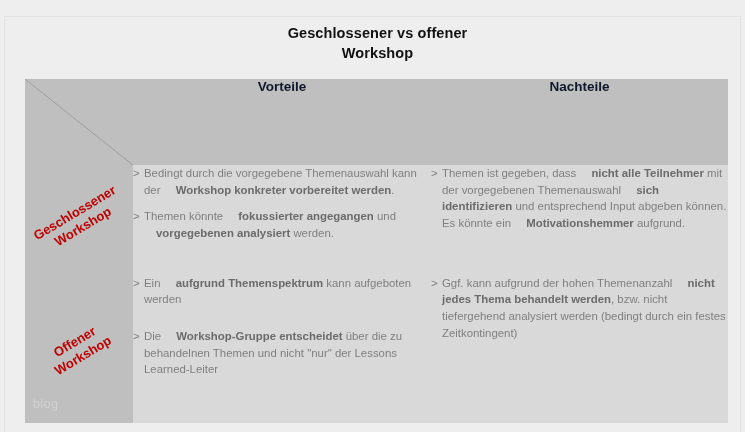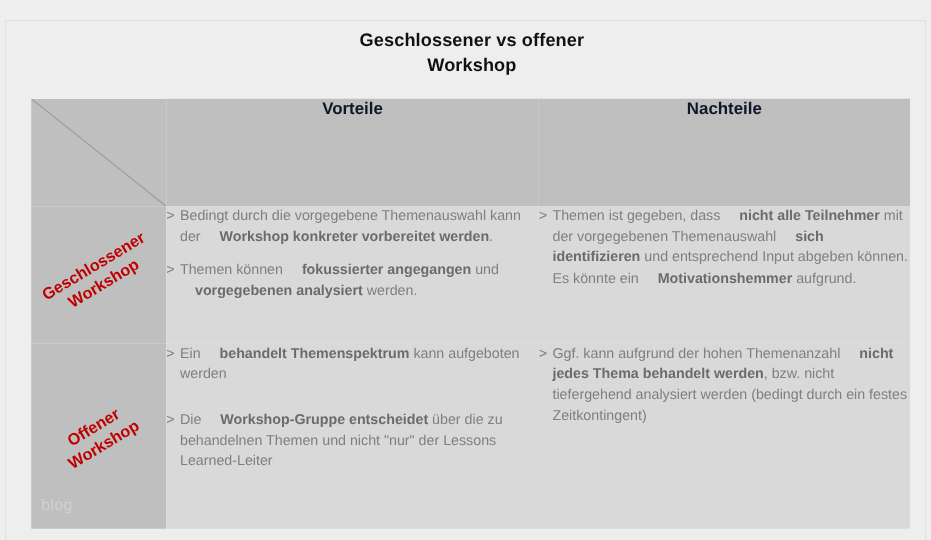--- a/index.html
+++ b/index.html
@@ -191,42 +191,42 @@
             <span class="rl-l2">Workshop</span>
           </div>
         </td>
         <td class="content-cell">
           <div class="bullet-item">
             <span class="chev">&gt;</span>
             <span><span>Bedingt durch die vorgegebene Themenauswahl kann der </span><b>Workshop konkreter vorbereitet werden</b><span>.</span></span>
           </div>
           <div class="bullet-item">
             <span class="chev">&gt;</span>
-            <span><span>Themen können </span><b>fokussierter angegangen</b><span> und </span><b>vorgegebenen analysiert</b><span> werden.</span></span>
+            <span><span>Themen könnte </span><b>fokussierter angegangen</b><span> und </span><b>vorgegebenen analysiert</b><span> werden.</span></span>
           </div>
         </td>
         <td class="content-cell last">
           <div class="bullet-item">
             <span class="chev">&gt;</span>
             <span><span>Themen ist gegeben, dass </span><b>nicht alle Teilnehmer</b><span> mit der vorgegebenen Themenauswahl </span><b>sich identifizieren</b><span> und entsprechend Input abgeben können. Es könnte ein </span><b>Motivationshemmer</b><span> aufgrund.</span></span>
           </div>
         </td>
       </tr>
       <tr>
         <td class="rowlabel-cell">
           <div class="rot-label">
             <span class="rl-l1">Offener</span>
             <span class="rl-l2">Workshop</span>
           </div>
           <div id="blog-watermark">blog</div>
         </td>
         <td class="content-cell">
           <div class="bullet-item gap-item">
             <span class="chev">&gt;</span>
-            <span><span>Ein </span><b>behandelt Themenspektrum</b><span> kann aufgeboten werden</span></span>
+            <span><span>Ein </span><b>aufgrund Themenspektrum</b><span> kann aufgeboten werden</span></span>
           </div>
           <div class="bullet-item">
             <span class="chev">&gt;</span>
             <span><span>Die </span><b>Workshop-Gruppe entscheidet</b><span> über die zu behandelnen Themen und nicht "nur" der Lessons Learned-Leiter</span></span>
           </div>
         </td>
         <td class="content-cell last">
           <div class="bullet-item">
             <span class="chev">&gt;</span>
             <span><span>Ggf. kann aufgrund der hohen Themenanzahl </span><b>nicht jedes Thema behandelt werden</b><span>, bzw. nicht tiefergehend analysiert werden (bedingt durch ein festes Zeitkontingent)</span></span>

